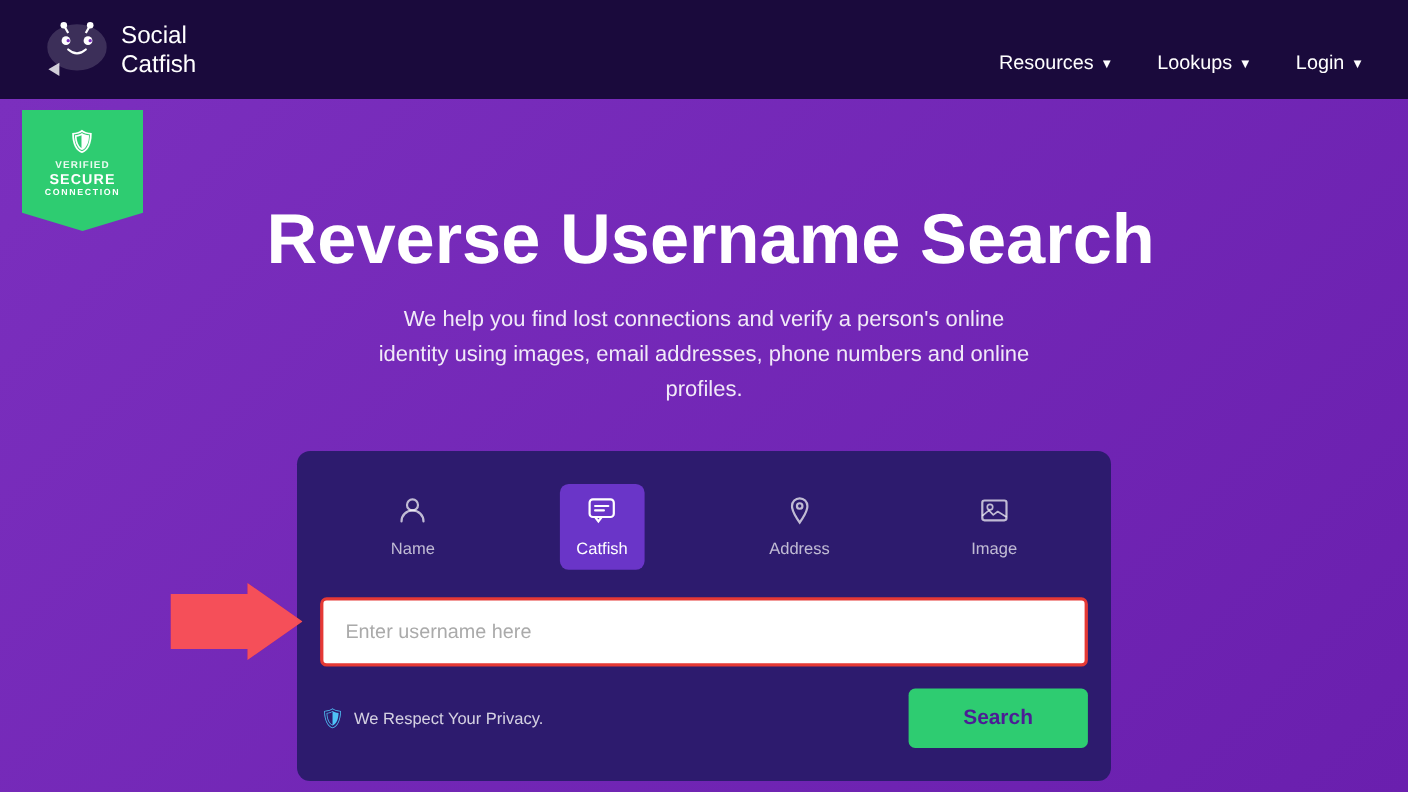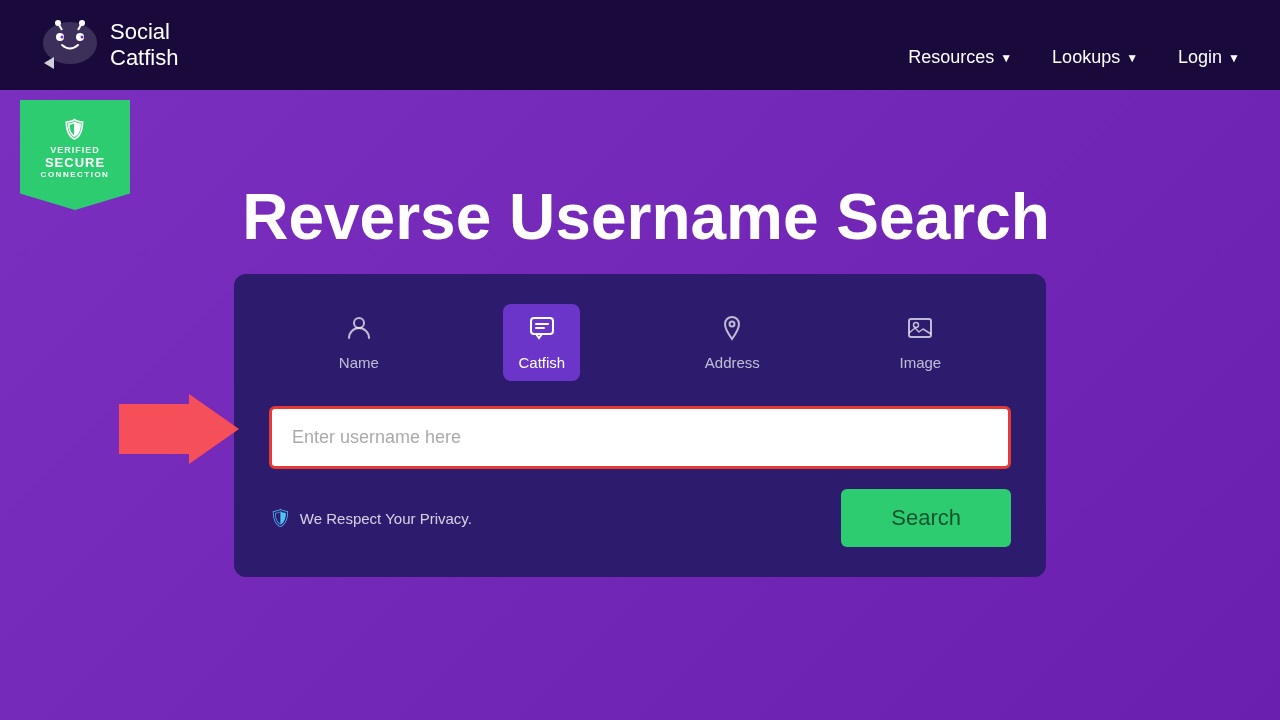--- a/index.html
+++ b/index.html
@@ -108,22 +108,22 @@
       text-align: center;
       max-width: 600px;
       line-height: 1.6;
       margin-bottom: 40px;
     }
 
     
     .search-card {
       background: #2d1b6e;
       border-radius: 12px;
-      padding: 30px 35px;
-      width: 812px;
+      padding: 30px 21px;
+      width: 740px;
       position: relative;
     }
 
     .tabs {
       display: flex;
       justify-content: space-around;
       margin-bottom: 25px;
     }
 
     .tab {
@@ -177,25 +177,25 @@
       color: rgba(255,255,255,0.8);
       font-size: 15px;
     }
     .privacy-icon {
       font-size: 18px;
       color: #4fc3f7;
     }
 
     .search-button {
       background: #2ecc71;
-      color: #14532d;
+      color: #4c1d95;
       border: none;
       padding: 16px 50px;
-      font-size: 22px;
-      font-weight: normal;
+      font-size: 19px;
+      font-weight: bold;
       border-radius: 6px;
       cursor: pointer;
     }
 
     
     .arrow-svg {
       position: absolute;
       left: -115px;
       top: 120px;
     }
@@ -245,20 +245,21 @@
 <main class="hero">
 
   <div class="secure-badge">
     <div class="shield">🛡</div>
     <div class="line1">VERIFIED</div>
     <div class="line2">SECURE</div>
     <div class="line3">CONNECTION</div>
   </div>
 
   <h1 class="hero-title">Reverse Username Search</h1>
+  <p class="hero-subtitle">We help you find lost connections and verify a person's online identity using images, email addresses, phone numbers and online profiles.</p>
 
   <div class="search-card" style="position:relative;">
 
     <svg class="arrow-svg" width="120" height="70" viewBox="0 0 120 70">
       <polygon points="0,10 70,10 70,0 120,35 70,70 70,60 0,60" fill="red" opacity="0.9"></polygon>
       <polygon points="0,10 70,10 70,0 120,35 70,70 70,60 0,60" fill="white" opacity="0.3"></polygon>
     </svg>
 
     <div class="tabs">
 

